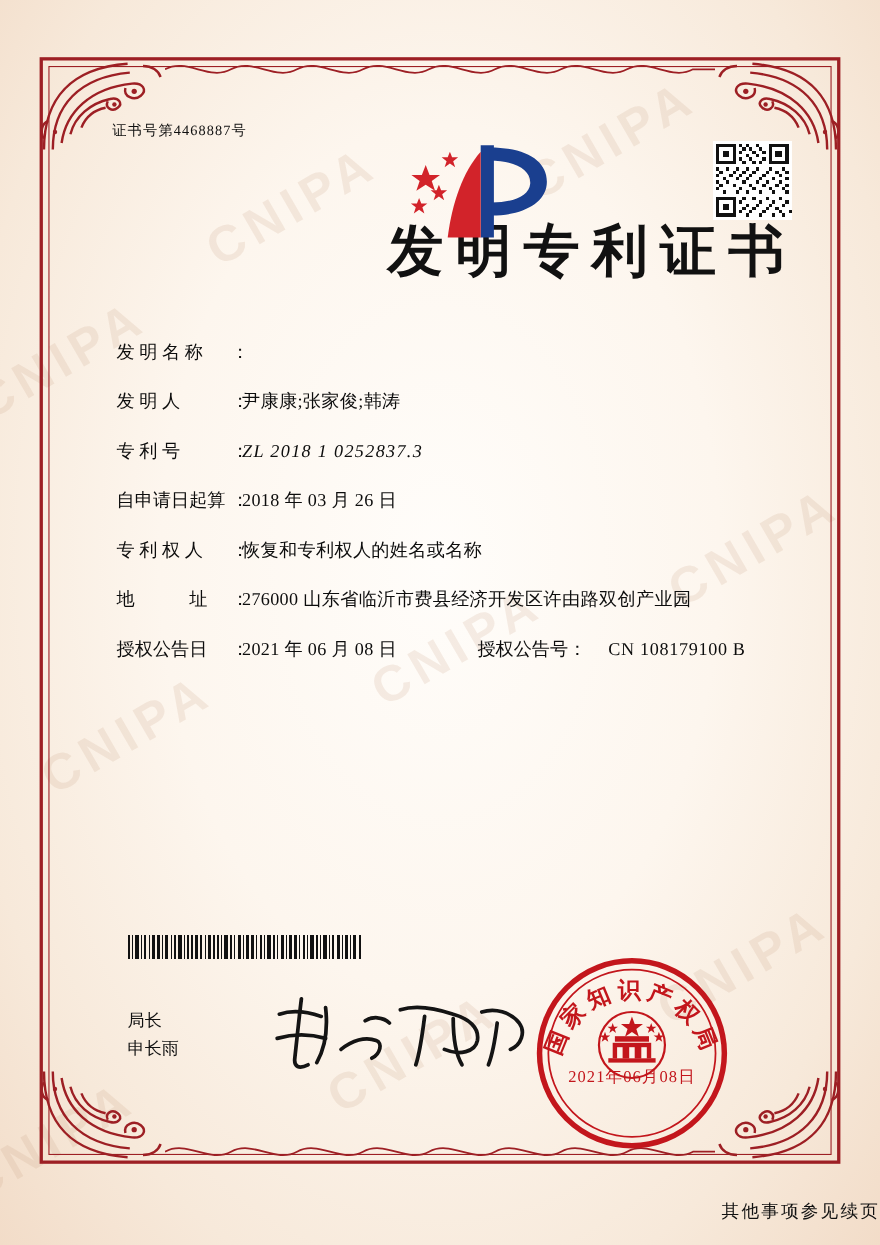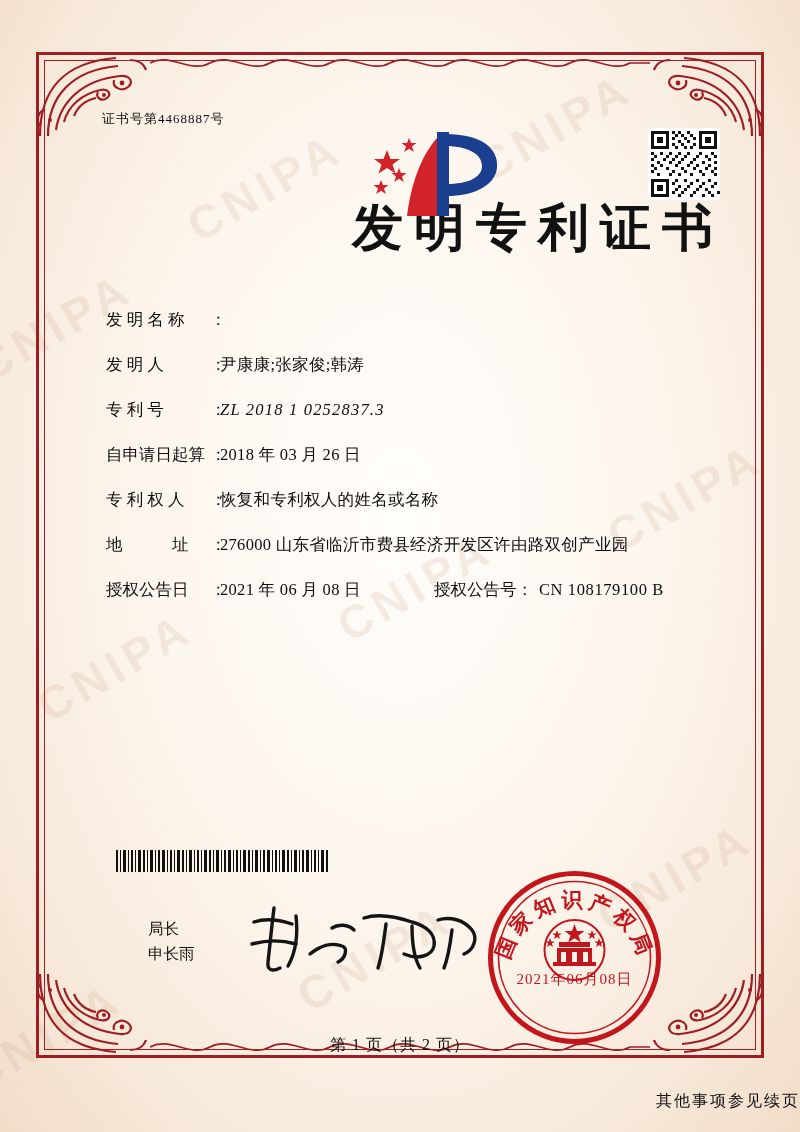--- a/index.html
+++ b/index.html
@@ -157,21 +157,21 @@
     font-family: "Liberation Serif", serif;
     letter-spacing: 1.2px;
     font-style: italic;
   }
   .field-row.split .f-value { flex: 0 0 auto; min-width: 200px; }
   .f-label2 {
     flex: 0 0 auto;
     margin-left: 14px;
     white-space: nowrap;
   }
-  .f-value2 { flex: 1 1 auto; margin-left: 6px; letter-spacing: 0.6px; }
+  .f-value2 { flex: 1 1 auto; margin-left: 20px; letter-spacing: 0.6px; }
 
   .paragraphs {
     margin-top: 16px;
     padding-left: 26px;
     padding-right: 8px;
     font-size: 16px;
     line-height: 30px;
     color: #0d0d0d;
     text-align: justify;
   }
@@ -190,21 +190,20 @@
   }
 
   
   .sign-block {
     position: absolute;
     left: 40px;
     top: 806px;
     font-size: 15.5px;
     line-height: 25px;
     color: #111;
-    margin-left: 32px;
   }
   .signature-img {
     position: absolute;
     left: 160px;
     top: 790px;
     width: 250px;
     height: 80px;
   }
 
   
@@ -655,18 +654,17 @@
         <defs>
           <path id="sealArc" d="M 22 95 A 66 66 0 0 1 153 95"></path>
         </defs>
         <text font-family="'Liberation Serif', serif" font-size="21" font-weight="700" fill="#c3161c" letter-spacing="5">
           <textPath href="#sealArc" startOffset="50%" text-anchor="middle">国家知识产权局</textPath>
         </text>
       </svg>
     </div>
     <div class="seal-date">2021年06月08日</div>
 
-    <div class="page-no">第 1 页（共 2 页）</div>
   </div>
 
   <div class="footer-note">其他事项参见续页</div>
 
 </div>
 
 </body></html>

